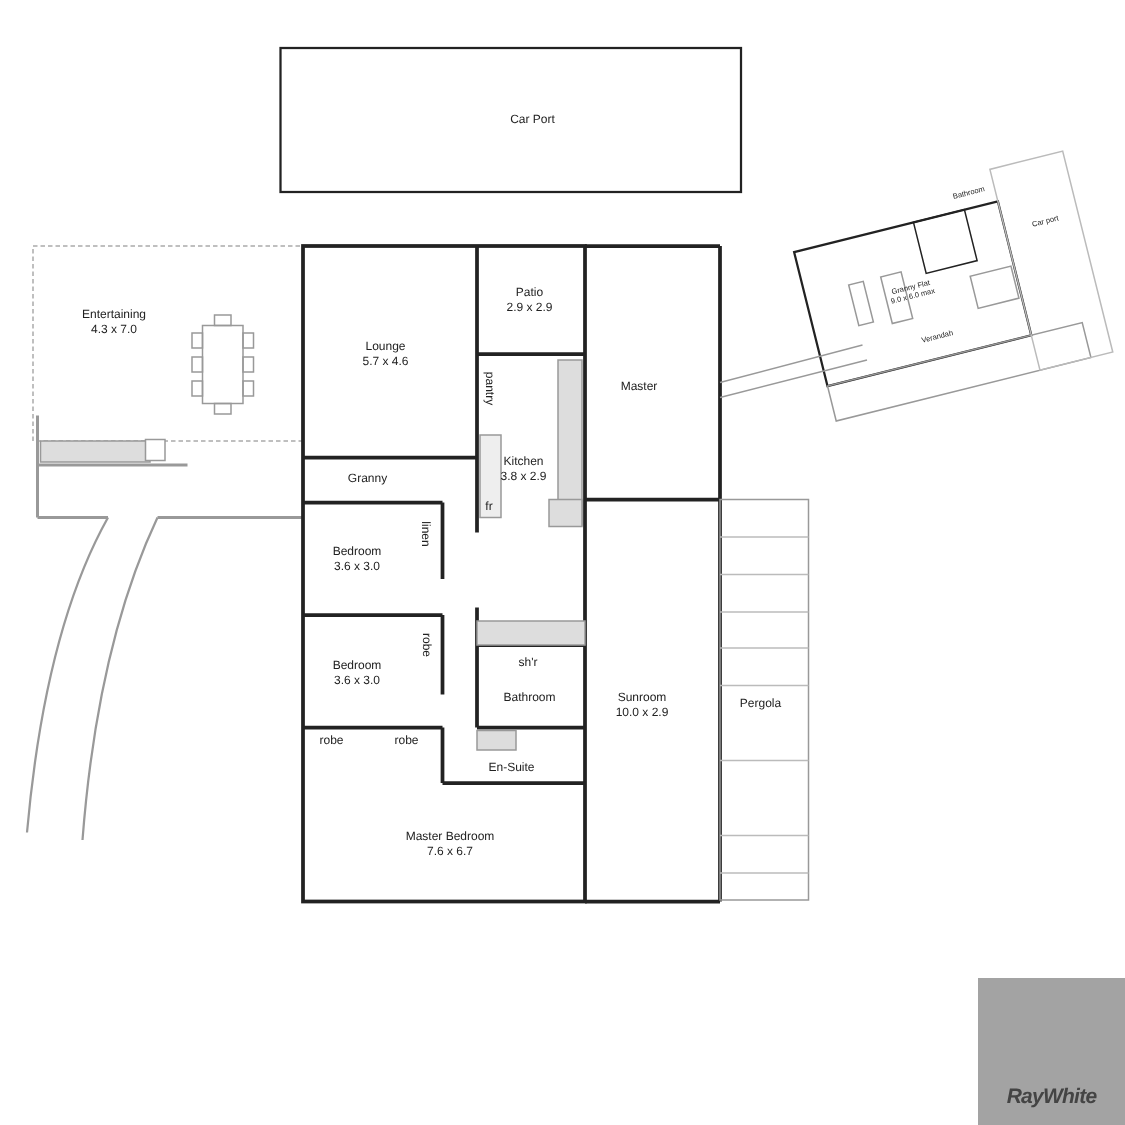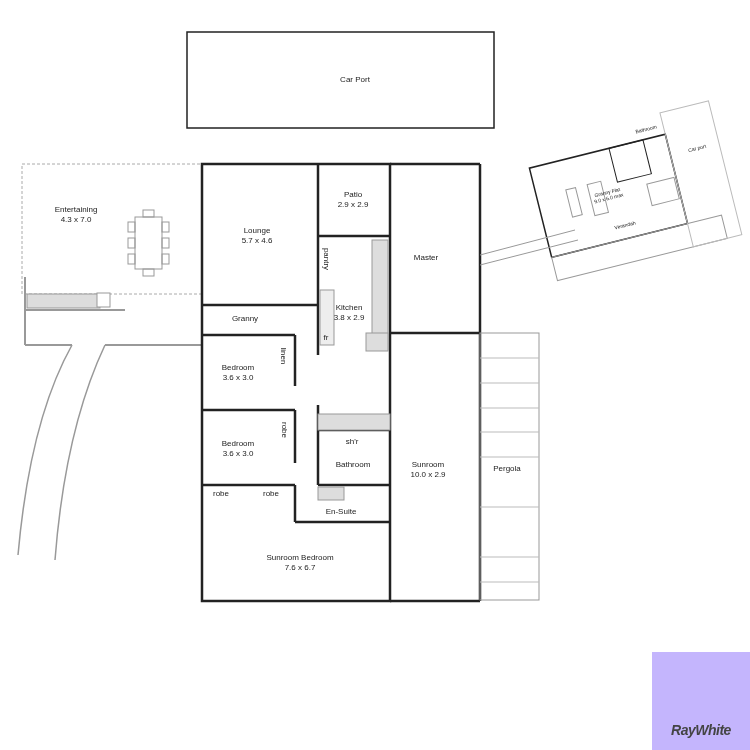--- a/index.html
+++ b/index.html
@@ -1,21 +1,21 @@
 <!DOCTYPE html>
 <html><head>
 <meta charset="utf-8">
 <style>
   html,body{margin:0;padding:0;background:#fff;}
   body{width:750px;height:750px;position:relative;overflow:hidden;font-family:"Liberation Sans",sans-serif;color:#222;}
   .plan{position:absolute;left:0;top:0;width:750px;height:750px;}
   .lbl{position:absolute;text-align:center;font-size:8px;line-height:10px;color:#222;white-space:nowrap;transform:translate(-50%,-50%);}
   .lbl.sm{font-size:5px;line-height:6px;}
   .lbl.vert{transform:translate(-50%,-50%) rotate(90deg);}
-  .logo{position:absolute;left:652px;top:652px;width:98px;height:98px;background:#c4b5fd;}
+  .logo{position:absolute;left:652px;top:652px;width:98px;height:98px;background:#a3a3a3;}
   .logo span{position:absolute;left:0;right:0;bottom:12px;text-align:center;font-weight:bold;font-style:italic;font-size:14px;color:#444;letter-spacing:-0.5px;}
 </style>
 </head>
 <body>
 
 <svg class="plan" viewBox="0 0 750 750" width="750" height="750">
 
   <rect x="187" y="32" width="307" height="96" fill="none" stroke="#222" stroke-width="1.5"></rect>
 
   <rect x="22" y="164" width="180" height="130" fill="none" stroke="#aaa" stroke-width="1" stroke-dasharray="3,2"></rect>
@@ -129,21 +129,21 @@
 <div class="lbl" style="left:238px;top:449px">
   <div>Bedroom</div>
   <div>3.6 x 3.0</div>
 </div>
 
 <div class="lbl" style="left:353px;top:465px"><span>Bathroom</span></div>
 
 <div class="lbl" style="left:341px;top:512px"><span>En-Suite</span></div>
 
 <div class="lbl" style="left:300px;top:563px">
-  <div>Sunroom Bedroom</div>
+  <div>Master Bedroom</div>
   <div>7.6 x 6.7</div>
 </div>
 
 <div class="lbl" style="left:428px;top:470px">
   <div>Sunroom</div>
   <div>10.0 x 2.9</div>
 </div>
 
 <div class="lbl" style="left:507px;top:469px"><span>Pergola</span></div>
 

